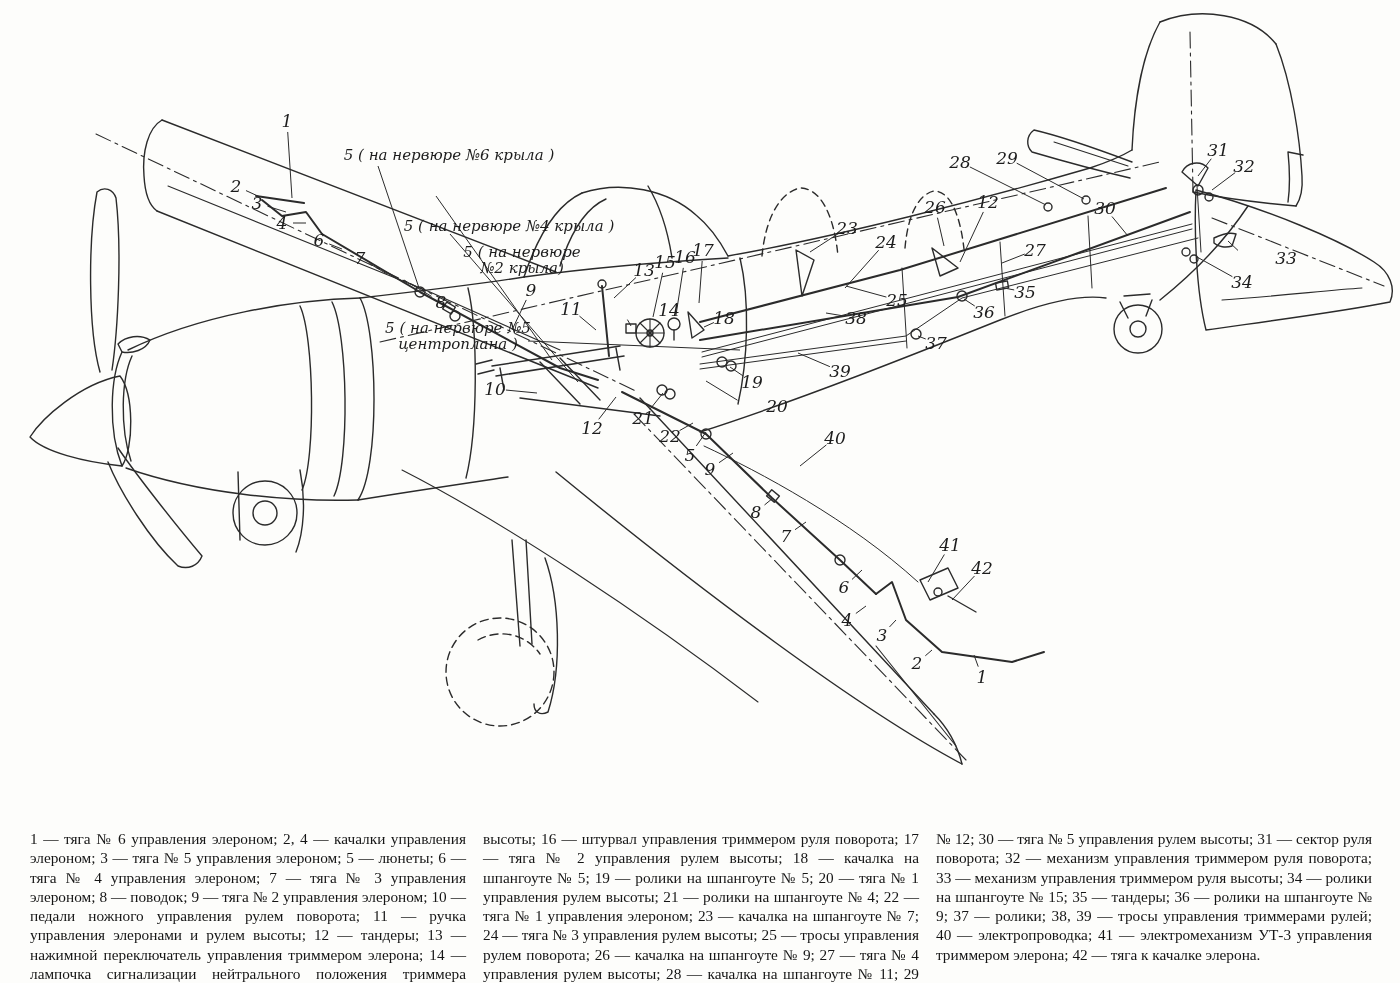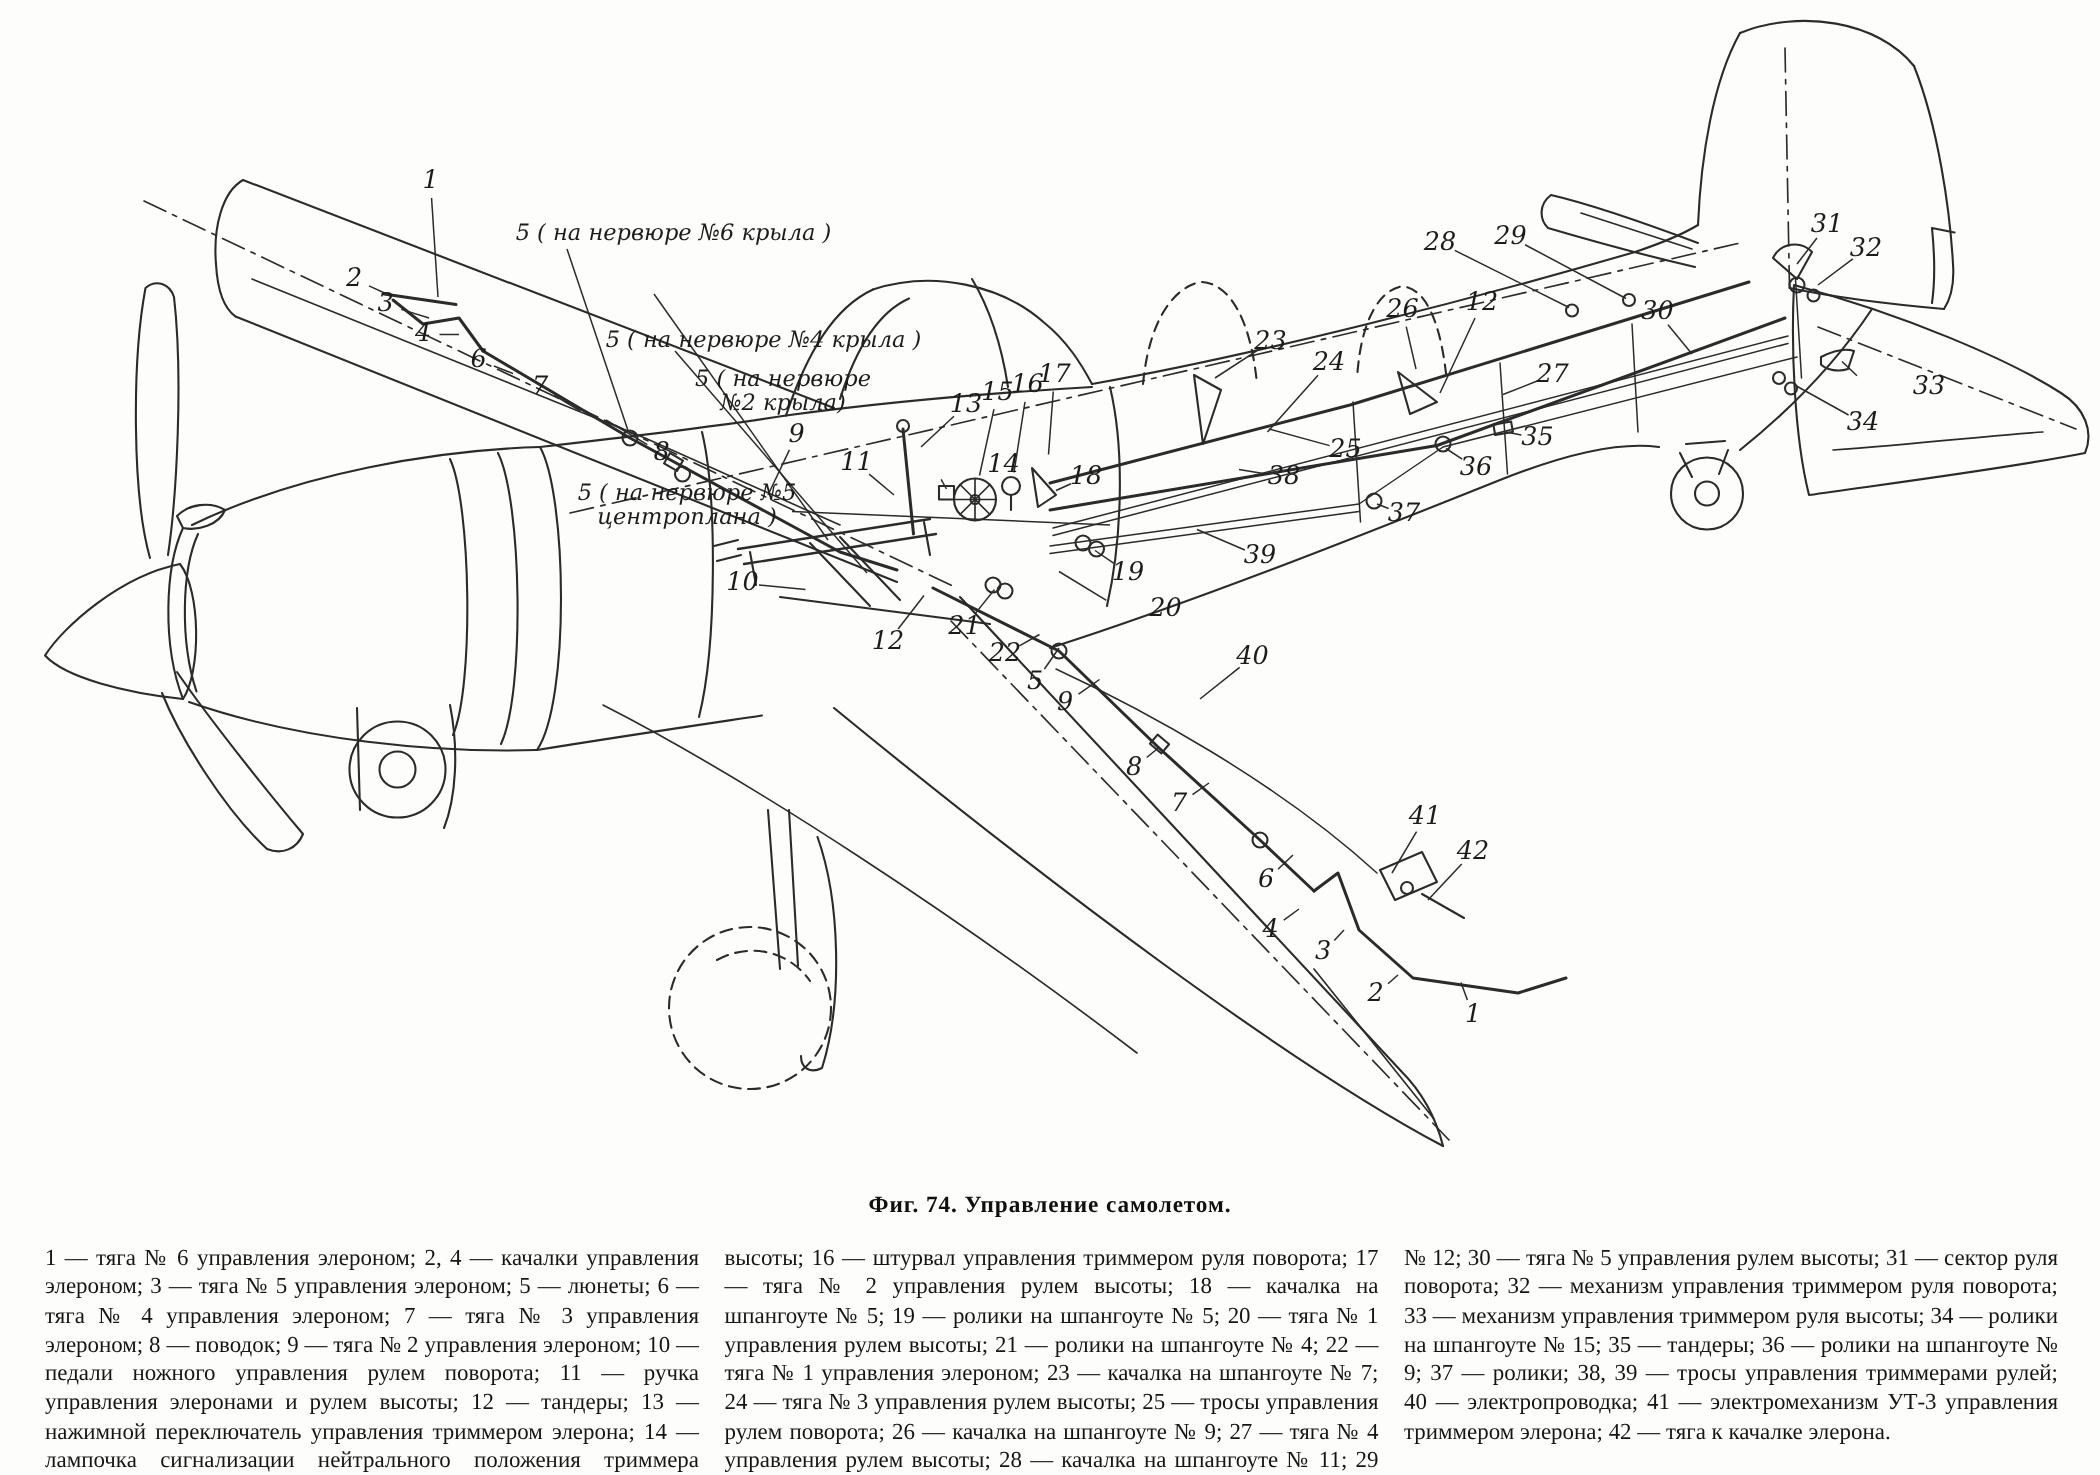--- a/index.html
+++ b/index.html
@@ -281,21 +281,20 @@
         <span class="callout" style="left: 982px; top: 677px;">1</span>
         <span class="rib" style="left: 449px; top: 155px;">5 ( на нервюре №6 крыла )</span>
         <span class="rib" style="left: 509px; top: 185px; margin-top: 41px;">5 ( на нервюре №4 крыла )</span>
         <span class="rib" style="left: 522px; top: 224px; margin-top: 36px;">5 ( на нервюре
 №2 крыла)</span>
         <span class="rib" style="left: 458px; top: 336px;">5 ( на нервюре №5
 центроплана )</span>
       </div>
   </div>
 
-  <div class="caption">Фиг. 74. Управление самолетом.</div>
 
   <div class="legend">
     <div class="col">1 — тяга № 6 управления элероном; 2, 4 — качалки управления элероном; 3 — тяга № 5 управления элероном; 5 — люнеты; 6 — тяга № 4 управления элероном; 7 — тяга № 3 управления элероном; 8 — поводок; 9 — тяга № 2 управления элероном; 10 — педали ножного управления рулем поворота; 11 — ручка управления элеронами и рулем высоты; 12 — тандеры; 13 — нажимной переключатель управления триммером элерона; 14 — лампочка сигнализации нейтрального положения триммера элерона; 15 — штурвал управления триммером руля</div>
     <div class="col">высоты; 16 — штурвал управления триммером руля поворота; 17 — тяга № 2 управления рулем высоты; 18 — качалка на шпангоуте № 5; 19 — ролики на шпангоуте № 5; 20 — тяга № 1 управления рулем высоты; 21 — ролики на шпангоуте № 4; 22 — тяга № 1 управления элероном; 23 — качалка на шпангоуте № 7; 24 — тяга № 3 управления рулем высоты; 25 — тросы управления рулем поворота; 26 — качалка на шпангоуте № 9; 27 — тяга № 4 управления рулем высоты; 28 — качалка на шпангоуте № 11; 29 — ролики на шпангоуте</div>
     <div class="col">№ 12; 30 — тяга № 5 управления рулем высоты; 31 — сектор руля поворота; 32 — механизм управления триммером руля поворота; 33 — механизм управления триммером руля высоты; 34 — ролики на шпангоуте № 15; 35 — тандеры; 36 — ролики на шпангоуте № 9; 37 — ролики; 38, 39 — тросы управления триммерами рулей; 40 — электропроводка; 41 — электромеханизм УТ-3 управления триммером элерона; 42 — тяга к качалке элерона.</div>
   </div>
 
 </div>
 
 </body></html>

